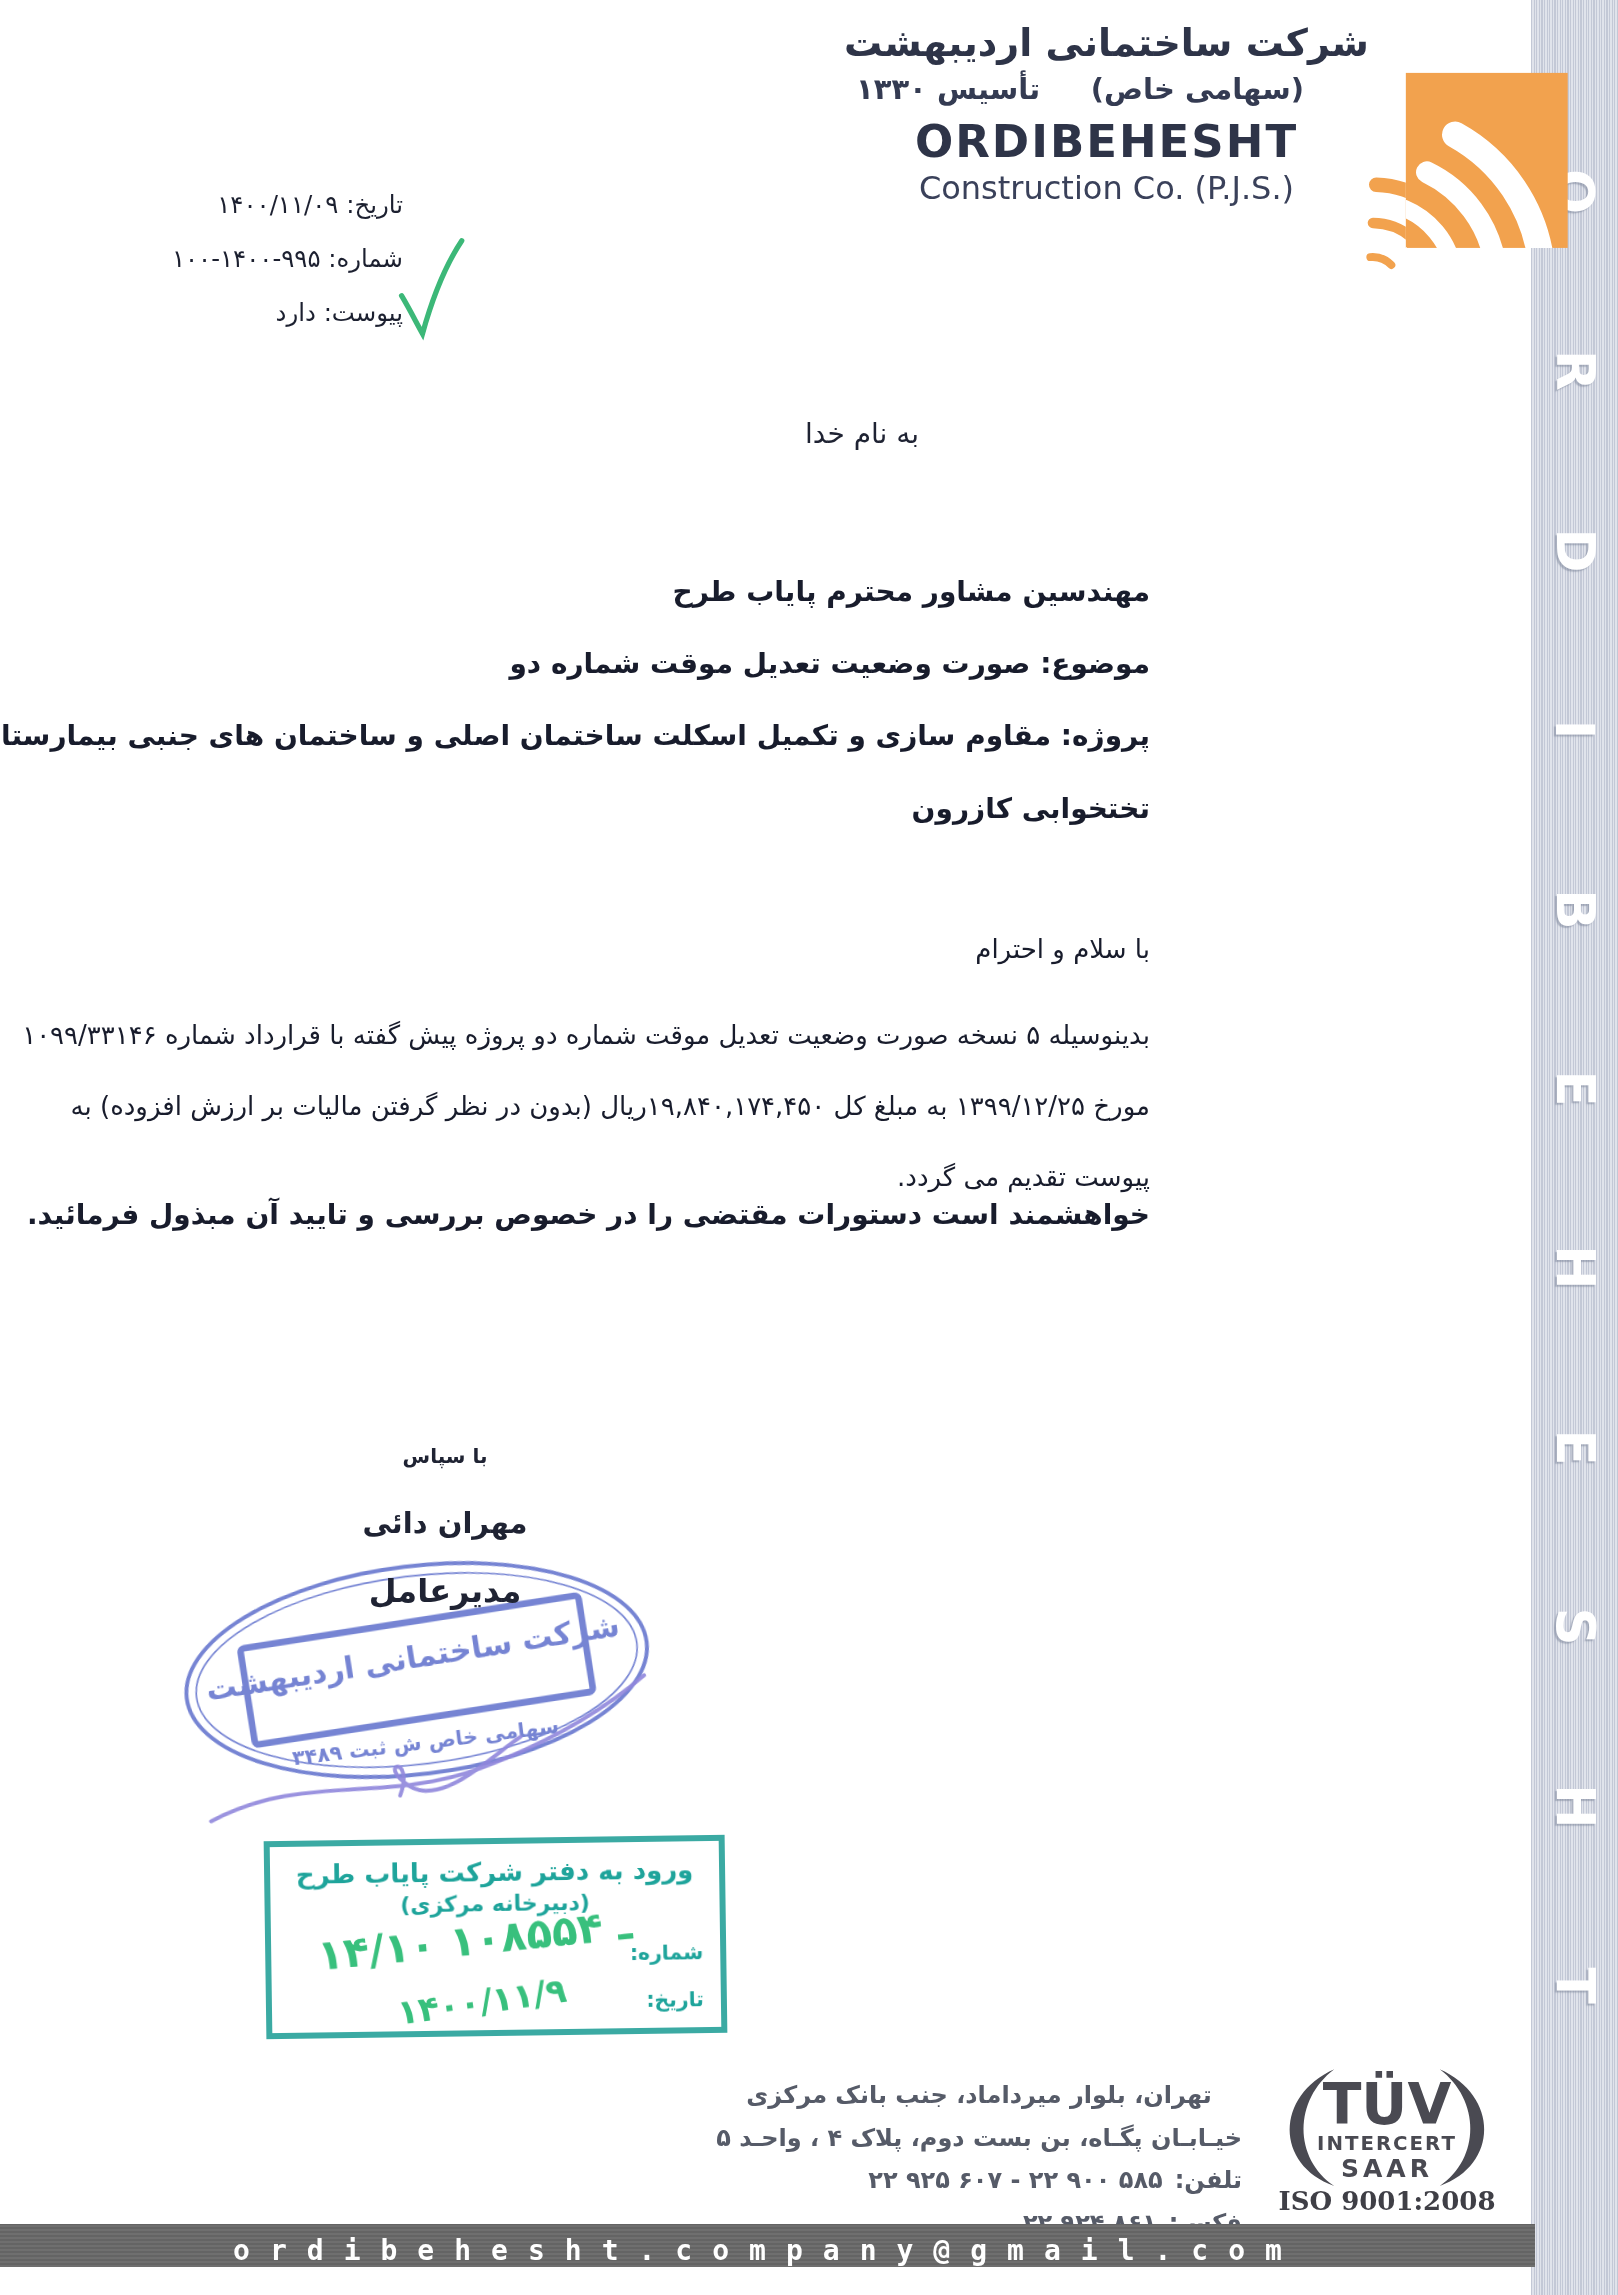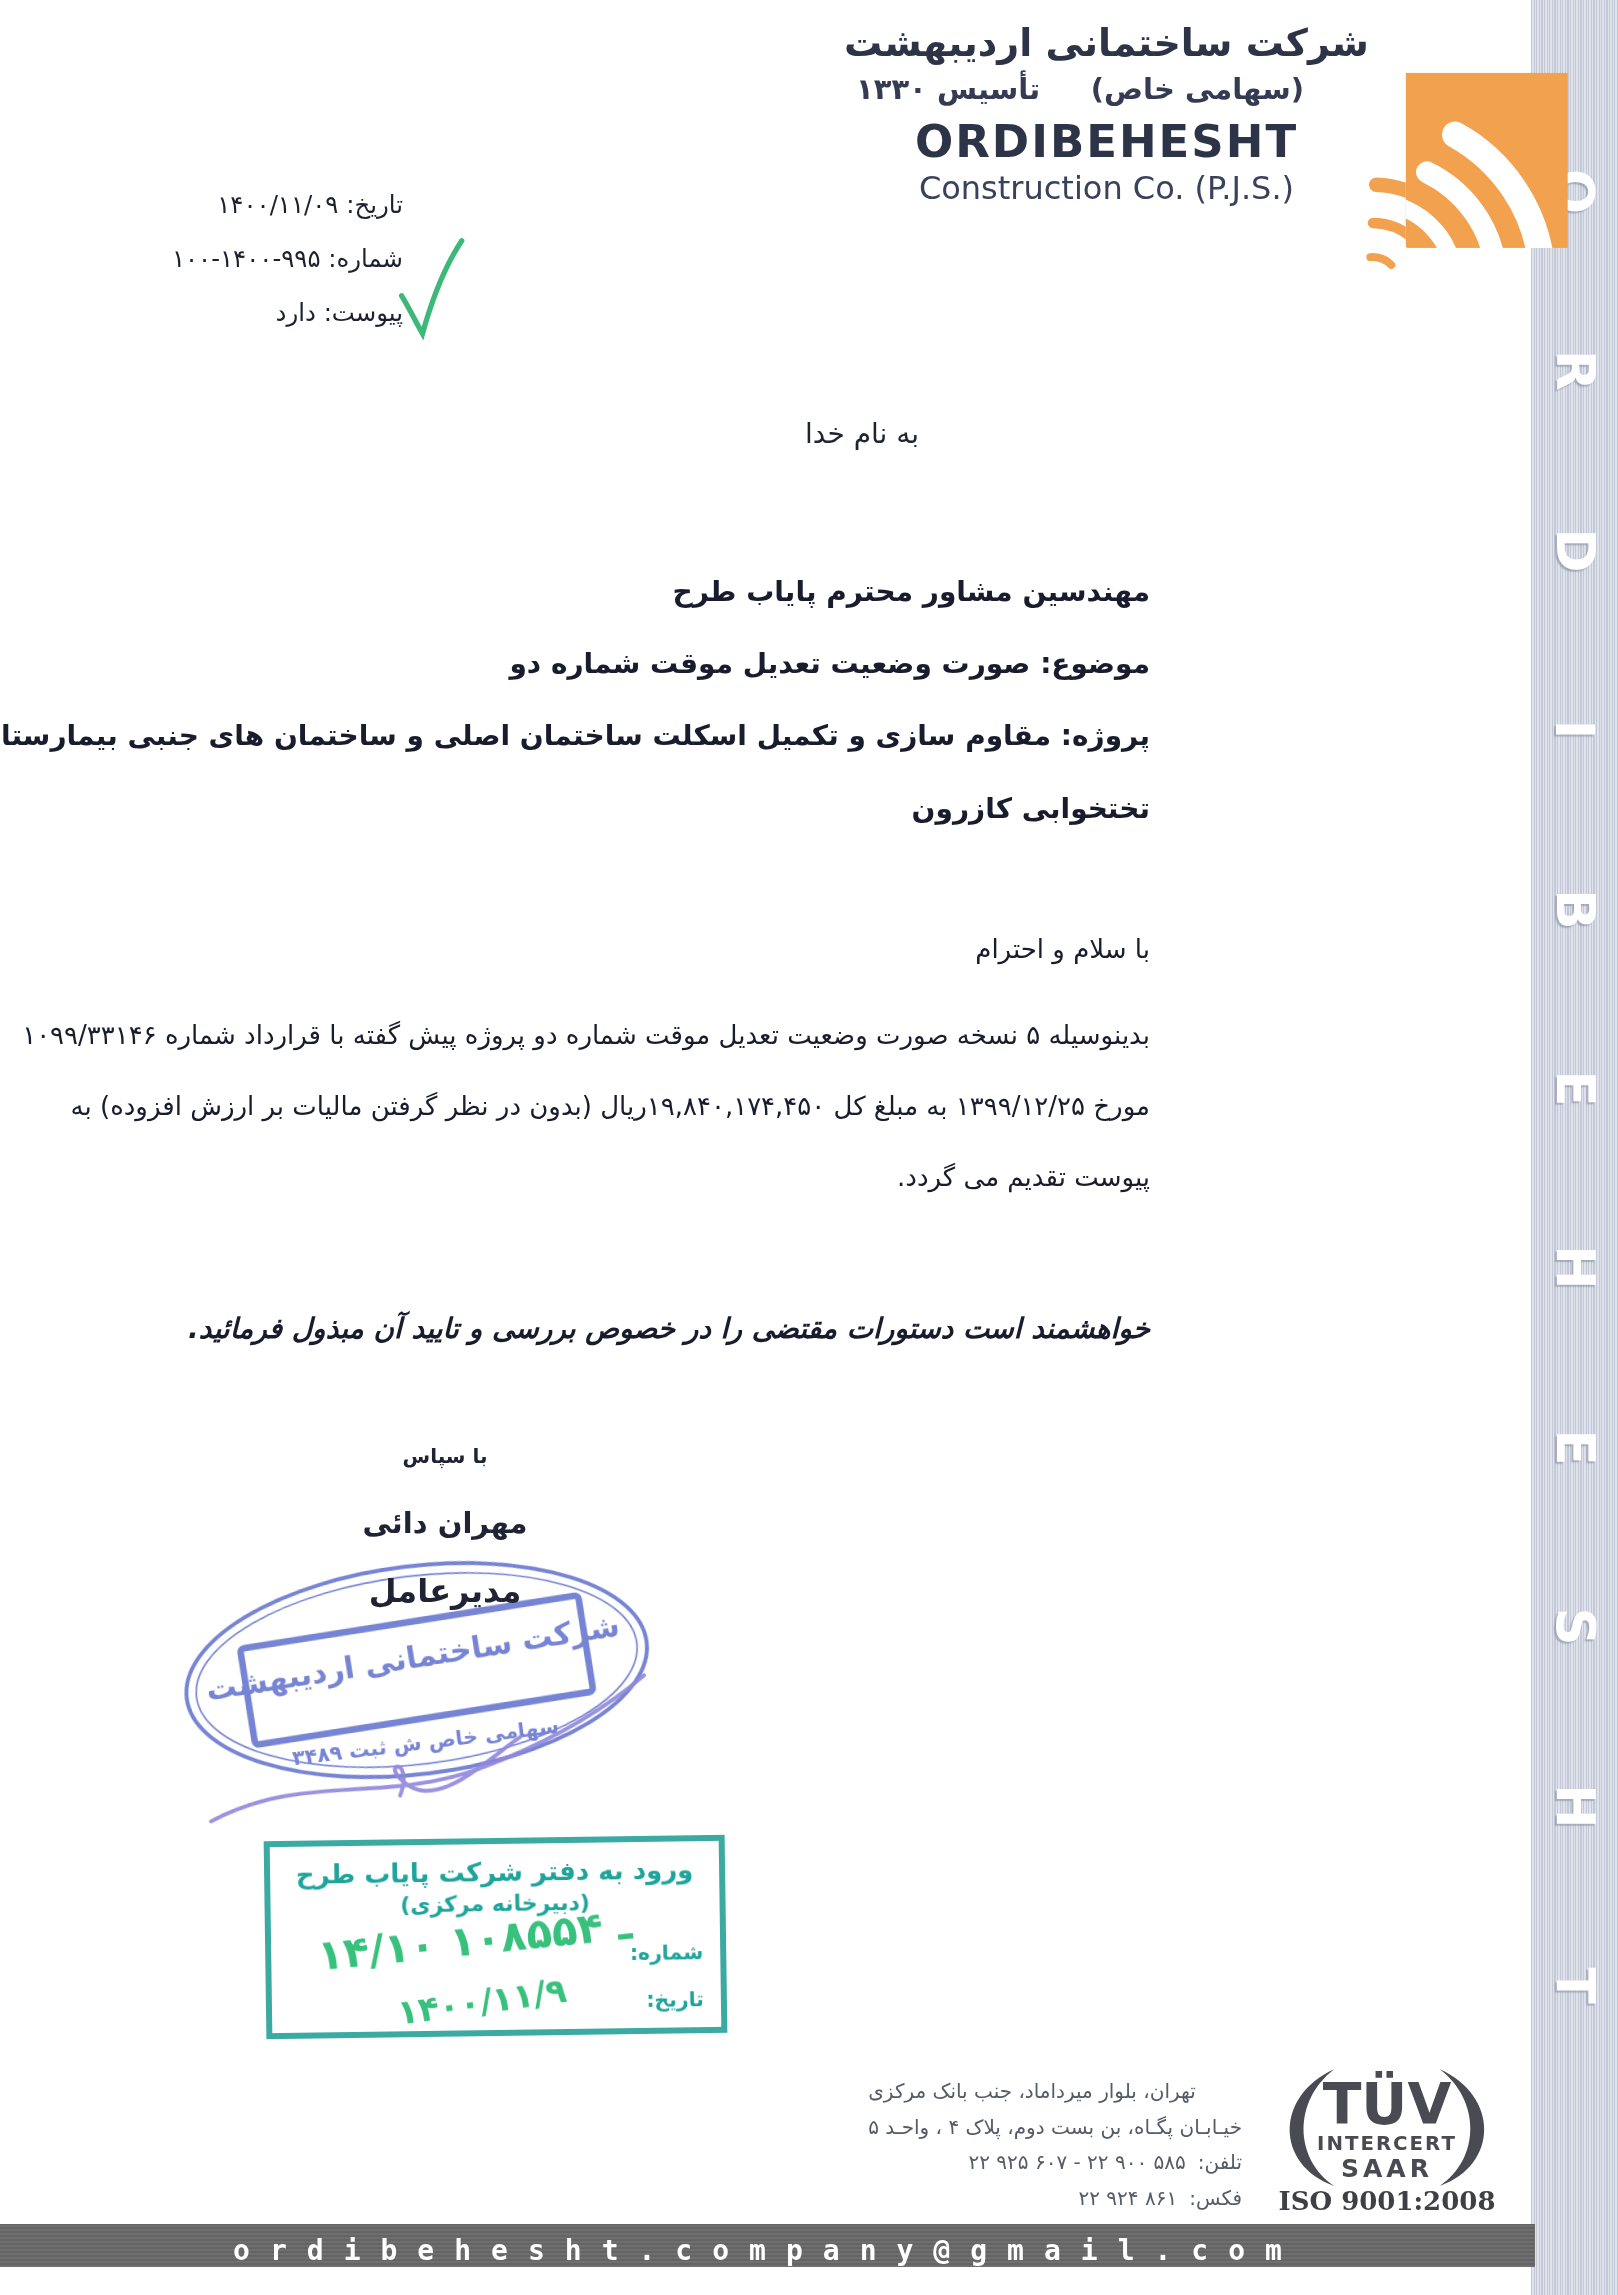--- a/index.html
+++ b/index.html
@@ -56,22 +56,22 @@
   .entry-l1{text-align:center;font-size:26px;font-weight:bold;margin-top:13px;letter-spacing:0.7px;}
   .entry-l2{text-align:center;font-size:22px;font-weight:bold;margin-top:4px;}
   .entry-num-label{position:absolute;right:17px;top:99px;font-size:20.4px;font-weight:bold;}
   .entry-num-value{position:absolute;left:46px;top:71px;font-size:42px;font-weight:bold;
     color:#38c07d;direction:ltr;transform:rotate(-5deg);letter-spacing:2.6px;}
   .entry-date-label{position:absolute;right:17px;top:146px;font-size:20.4px;font-weight:bold;}
   .entry-date-value{position:absolute;left:125px;top:137px;font-size:34px;font-weight:bold;
     color:#38c07d;direction:ltr;transform:rotate(-7deg);letter-spacing:2px;}
 
   
-  .footer-fa{position:absolute;right:377px;top:2074px;direction:rtl;text-align:left;
-    font-size:20px;font-weight:normal;color:#565b68;line-height:1.78;}
+  .footer-fa{position:absolute;right:377px;top:2074px;direction:rtl;text-align:center;
+    font-size:24px;font-weight:bold;color:#565b68;line-height:1.78;}
   .footer-fa .row{display:flex;gap:12px;justify-content:flex-start;}
   .footer-en{position:absolute;right:667px;top:2075px;text-align:right;direction:ltr;
     font-size:25px;color:#575c69;line-height:1.68;}
   .tuv-box{position:absolute;left:1255px;top:2066px;width:264px;height:122px;}
   .iso-label{position:absolute;left:1255px;top:2186px;width:264px;text-align:center;
     font-family:"DejaVu Serif",serif;font-size:26px;font-weight:bold;color:#3f3f46;}
 
   .email-bar{position:absolute;left:0;top:2224px;width:1535px;height:43px;
     background:repeating-linear-gradient(0deg,#6f6f6f 0 2px,#646464 2px 4px);
     display:flex;align-items:flex-end;justify-content:center;}
@@ -156,21 +156,21 @@
   <div class="bismillah">به نام خدا</div>
 
   <div class="bodyline bold" style="top:575px;">مهندسین مشاور محترم پایاب طرح</div>
   <div class="bodyline bold" style="top:647px;">موضوع: صورت وضعیت تعدیل موقت شماره دو</div>
   <div class="bodyline bold" style="top:719px;">پروژه: مقاوم سازی و تکمیل اسکلت ساختمان اصلی و ساختمان های جنبی بیمارستان ۲۰۰</div>
   <div class="bodyline bold" style="top:792px;text-align:center;">تختخوابی کازرون</div>
   <div class="bodyline" style="top:934px;">با سلام و احترام</div>
   <div class="bodyline" style="top:1020px;">بدینوسیله ۵ نسخه صورت وضعیت تعدیل موقت شماره دو پروژه پیش گفته با قرارداد شماره ۱۰۹۹/۳۳۱۴۶</div>
   <div class="bodyline" style="top:1091px;">مورخ ۱۳۹۹/۱۲/۲۵ به مبلغ کل ۱۹,۸۴۰,۱۷۴,۴۵۰ریال (بدون در نظر گرفتن مالیات بر ارزش افزوده) به</div>
   <div class="bodyline" style="top:1162px;">پیوست تقدیم می گردد.</div>
-  <div class="bodyline bold" style="top:1312px;font-style:italic;">خواهشمند است دستورات مقتضی را در خصوص بررسی و تایید آن مبذول فرمائید.</div>
+  <div class="bodyline bold" style="top:1198px;">خواهشمند است دستورات مقتضی را در خصوص بررسی و تایید آن مبذول فرمائید.</div>
 
   <div class="sig-block">
     <div class="sig-thanks">با سپاس</div>
     <div class="sig-name">مهران دائی</div>
     <div class="sig-title">مدیرعامل</div>
   </div>
 
   <div class="company-stamp">
     <svg width="507" height="283" viewBox="0 0 770 430">
       <g opacity="0.8">

